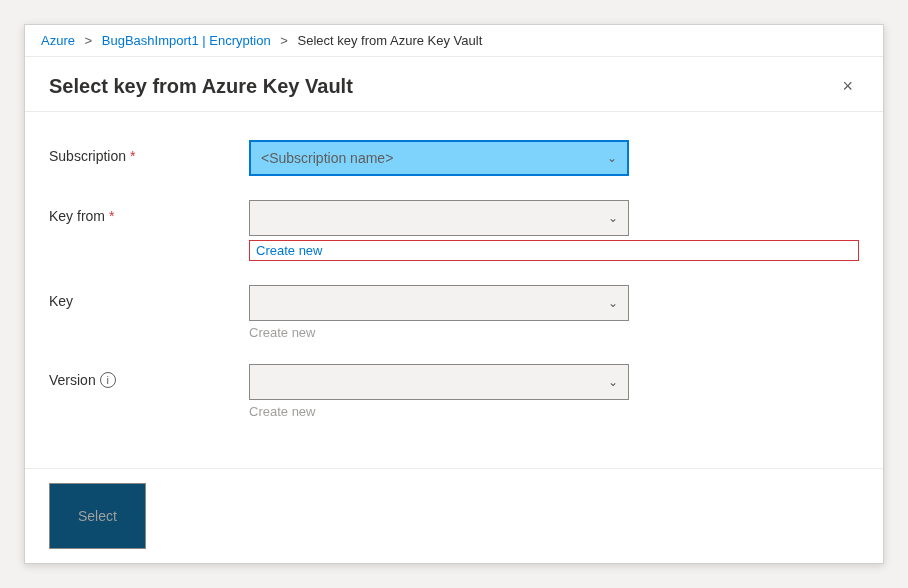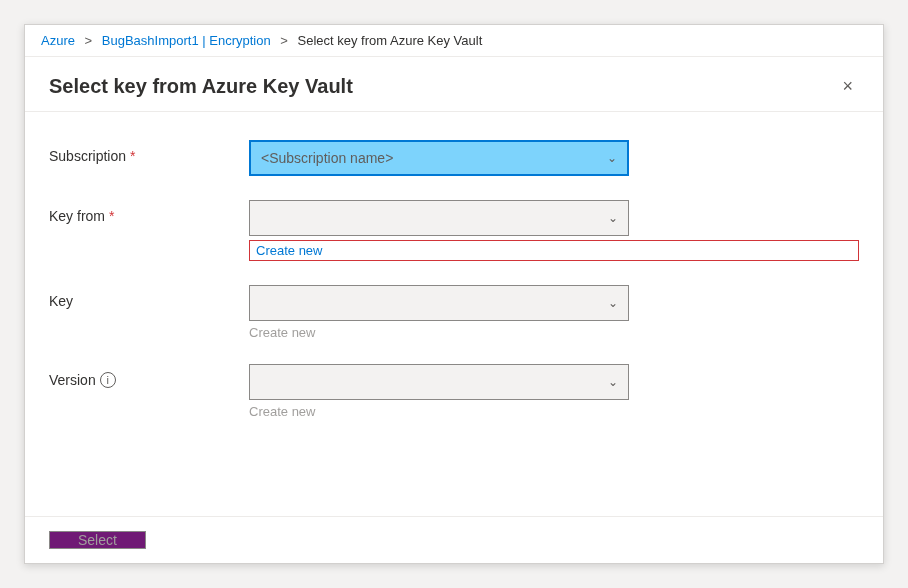--- a/index.html
+++ b/index.html
@@ -140,25 +140,25 @@
       color: #a19f9d;
       padding-left: 0;
     }
     .dialog-footer {
       border-top: 1px solid #edebe9;
       padding: 14px 24px;
       display: flex;
       align-items: center;
     }
     .btn-select {
-      background: #701a75;
+      background: #0c4a6e;
       border: 1px solid #8a8886;
       color: #a19f9d;
       font-size: 14px;
-      padding: 0 28px;
+      padding: 24px 28px;
       cursor: default;
       font-family: inherit;
     }
   </style>
 </head>
 <body>
 
 <div class="dialog">
 
   <div class="breadcrumb-bar">

